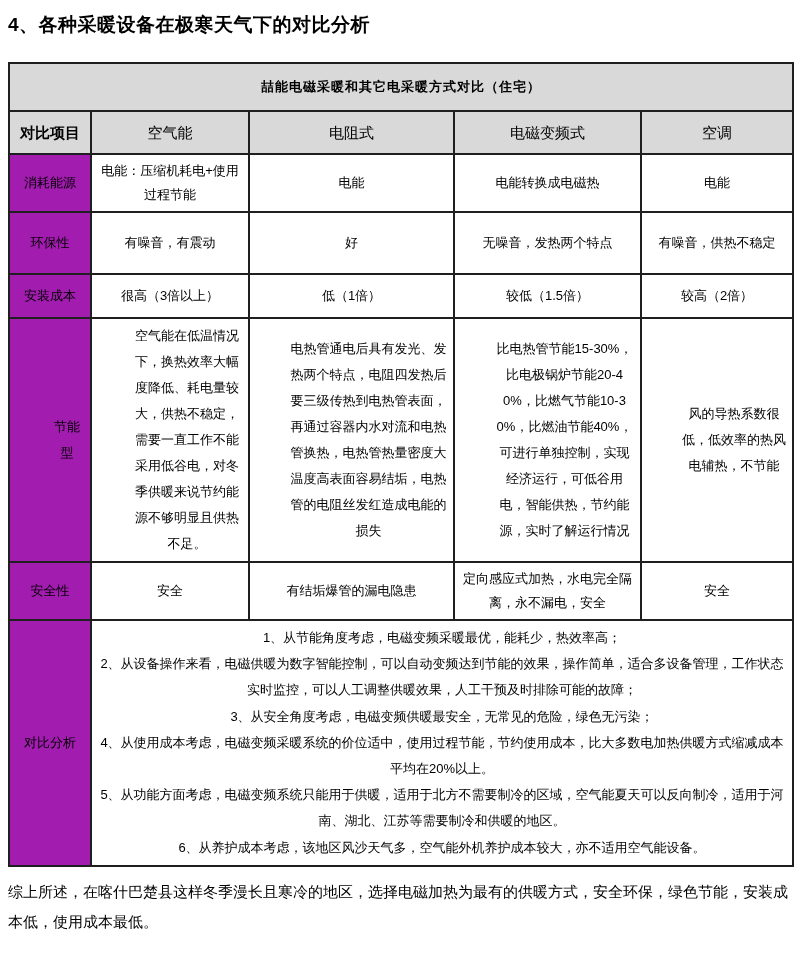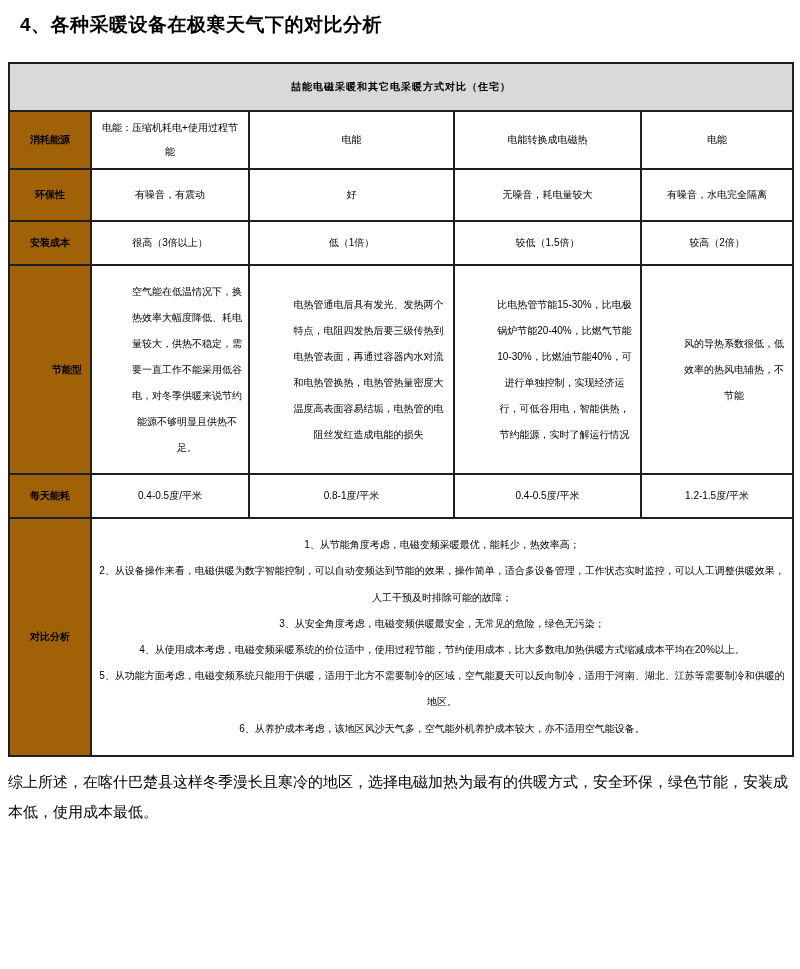--- a/index.html
+++ b/index.html
@@ -12,59 +12,59 @@
   .page {
     width: 800px;
     height: 969px;
     box-sizing: border-box;
     padding: 8px 8px 0 8px;
     background: #ffffff;
   }
   .page-heading {
     font-size: 19px;
     font-weight: bold;
-    margin: 4px 0 0 12px;
+    margin: 4px 0 0 0;
     letter-spacing: 0.5px;
   }
   table.cmp {
     border-collapse: collapse;
     margin-top: 24px;
     table-layout: fixed;
     width: 784px;
   }
   table.cmp td, table.cmp th {
     border: 2px solid #1f1f1f;
     box-sizing: border-box;
     padding: 4px 6px;
-    font-size: 10px;
+    font-size: 13px;
     vertical-align: middle;
     text-align: center;
     word-break: break-all;
     line-height: 24px;
   }
   .title-cell {
     background: #d9d9d9;
     font-size: 21px;
     font-weight: bold;
     height: 48px;
     letter-spacing: 1px;
   }
   tr.head-row td {
     background: #d9d9d9;
     height: 43px;
     font-size: 15px;
   }
   tr.head-row td.row-label { font-weight: bold; }
   td.row-label {
-    font-weight: bold;
+    font-weight: normal;
     font-size: 15px;
-    background: #a16207;
+    background: #a21caf;
   }
   tr.r-energy td  { height: 51px; }
-  tr.r-eco td     { height: 52px; }
+  tr.r-eco td     { height: 62px; }
   tr.r-install td { height: 44px; }
   tr.r-saving td  { height: 209px; line-height: 26px; padding-left: 40px; }
   tr.r-safety td  { height: 47px; }
   tr.r-comfort td { height: 47px; }
   tr.r-daily td   { height: 44px; }
   tr.r-analysis td { height: 238px; margin-left: 22px; }
   td.analysis-cell {
     text-align: left;
     padding: 6px 10px;
     font-size: 15px;
@@ -94,62 +94,69 @@
       <col style="width:205px">
       <col style="width:187px">
       <col style="width:152px">
     </colgroup>
 
     <tbody>
         <tr>
       <td class="title-cell" colspan="5">喆能电磁采暖和其它电采暖方式对比（住宅）</td>
     </tr>
 
+    <tr class="head-row">
+      <td class="row-label">对比项目</td>
+      <td>空气能</td>
+      <td>电阻式</td>
+      <td>电磁变频式</td>
+      <td>空调</td>
+    </tr>
 
     <tr class="r-energy">
       <td class="row-label">消耗能源</td>
       <td>电能：压缩机耗电+使用过程节能</td>
       <td>电能</td>
       <td>电能转换成电磁热</td>
       <td>电能</td>
     </tr>
 
     <tr class="r-eco">
       <td class="row-label">环保性</td>
       <td>有噪音，有震动</td>
       <td>好</td>
-      <td>无噪音，耗电量较大</td>
-      <td>有噪音，水电完全隔离</td>
+      <td>无噪音，发热两个特点</td>
+      <td>有噪音，供热不稳定</td>
     </tr>
 
     <tr class="r-install">
       <td class="row-label">安装成本</td>
       <td>很高（3倍以上）</td>
       <td>低（1倍）</td>
       <td>较低（1.5倍）</td>
       <td>较高（2倍）</td>
     </tr>
 
     <tr class="r-saving">
       <td class="row-label">节能型</td>
       <td>空气能在低温情况下，换热效率大幅度降低、耗电量较大，供热不稳定，需要一直工作不能采用低谷电，对冬季供暖来说节约能源不够明显且供热不足。</td>
       <td>电热管通电后具有发光、发热两个特点，电阻四发热后要三级传热到电热管表面，再通过容器内水对流和电热管换热，电热管热量密度大温度高表面容易结垢，电热管的电阻丝发红造成电能的损失</td>
       <td>比电热管节能15-30%，比电极锅炉节能20-40%，比燃气节能10-30%，比燃油节能40%，可进行单独控制，实现经济运行，可低谷用电，智能供热，节约能源，实时了解运行情况</td>
       <td>风的导热系数很低，低效率的热风电辅热，不节能</td>
     </tr>
 
+    <tr class="r-safety">
+      <td class="row-label">安全性</td>
+      <td>安全</td>
+      <td>有结垢爆管的漏电隐患</td>
+      <td>定向感应式加热，水电完全隔离，永不漏电，安全</td>
+      <td>安全</td>
+    </tr>
 
 
-    <tr class="r-daily">
-      <td class="row-label">每天能耗</td>
-      <td>0.4-0.5度/平米</td>
-      <td>0.8-1度/平米</td>
-      <td>0.4-0.5度/平米</td>
-      <td>1.2-1.5度/平米</td>
-    </tr>
 
     <tr class="r-analysis">
       <td class="row-label">对比分析</td>
       <td class="analysis-cell" colspan="4">
         <div class="analysis-item">1、从节能角度考虑，电磁变频采暖最优，能耗少，热效率高；</div>
         <div class="analysis-item">2、从设备操作来看，电磁供暖为数字智能控制，可以自动变频达到节能的效果，操作简单，适合多设备管理，工作状态实时监控，可以人工调整供暖效果，人工干预及时排除可能的故障；</div>
         <div class="analysis-item">3、从安全角度考虑，电磁变频供暖最安全，无常见的危险，绿色无污染；</div>
         <div class="analysis-item">4、从使用成本考虑，电磁变频采暖系统的价位适中，使用过程节能，节约使用成本，比大多数电加热供暖方式缩减成本平均在20%以上。</div>
         <div class="analysis-item">5、从功能方面考虑，电磁变频系统只能用于供暖，适用于北方不需要制冷的区域，空气能夏天可以反向制冷，适用于河南、湖北、江苏等需要制冷和供暖的地区。</div>
         <div class="analysis-item">6、从养护成本考虑，该地区风沙天气多，空气能外机养护成本较大，亦不适用空气能设备。</div>

